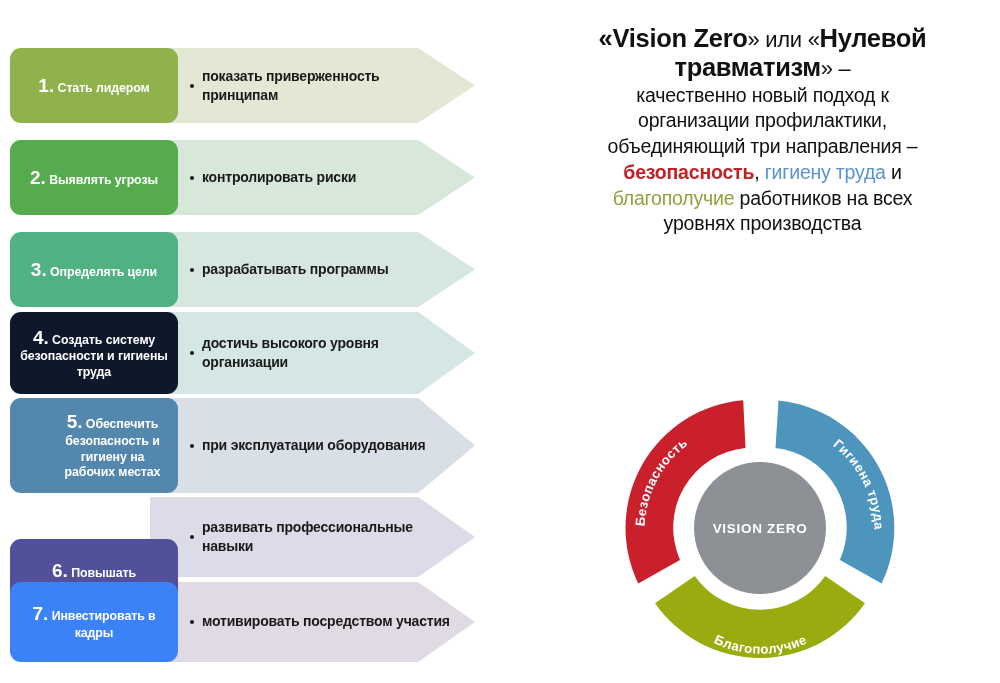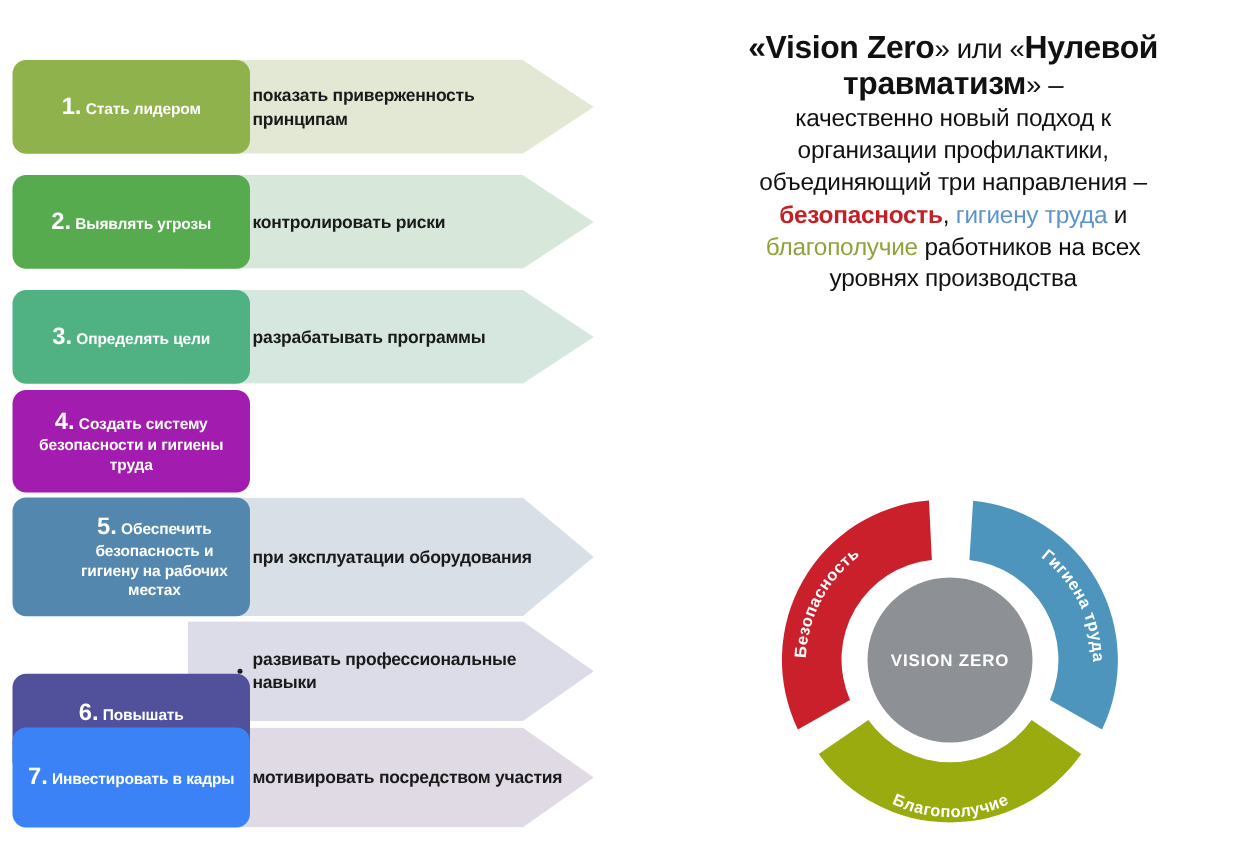--- a/index.html
+++ b/index.html
@@ -45,21 +45,21 @@
     transform: translateY(-50%);
     width: 4px; height: 4px;
     border-radius: 50%;
     background: #1a1a1a;
   }
 
   .chip {
     position: absolute;
     left: 10px;
     top: 0;
-    width: 190px;
+    width: 168px;
     height: 100%;
     border-radius: 11px;
     display: flex;
     align-items: center;
     justify-content: center;
     text-align: center;
     color: #ffffff;
     z-index: 3;
     padding: 3px 7px;
   }
@@ -135,21 +135,26 @@
         <div class="arrow">
           <div class="arrow-shape" style="background: rgb(213, 231, 223);"></div>
           <span class="bullet"></span>
           <div class="arrow-text">разрабатывать программы</div>
         </div>
         <div class="chip" style="background: rgb(80, 178, 131);">
           <div class="chip-inner"><span class="chip-num">3.</span><span> </span><span>Определять цели</span></div>
         </div>
       </div>
       <div class="step-row" style="top: 312px; height: 82px; width: 500px;">
-        <div class="chip" style="background: #a21caf;">
+        <div class="arrow">
+          <div class="arrow-shape" style="background: rgb(212, 231, 228);"></div>
+          <span class="bullet"></span>
+          <div class="arrow-text">достичь высокого уровня организации</div>
+        </div>
+        <div class="chip" style="background: #0f172a;">
           <div class="chip-inner"><span class="chip-num">4.</span><span> </span><span>Создать систему безопасности и гигиены труда</span></div>
         </div>
       </div>
       <div class="step-row" style="top: 398px; height: 95px; width: 500px;">
         <div class="arrow">
           <div class="arrow-shape" style="background: rgb(216, 223, 231);"></div>
           <span class="bullet"></span>
           <div class="arrow-text">при эксплуатации оборудования</div>
         </div>
         <div class="chip" style="background: rgb(84, 135, 174); padding-left: 44px;">

